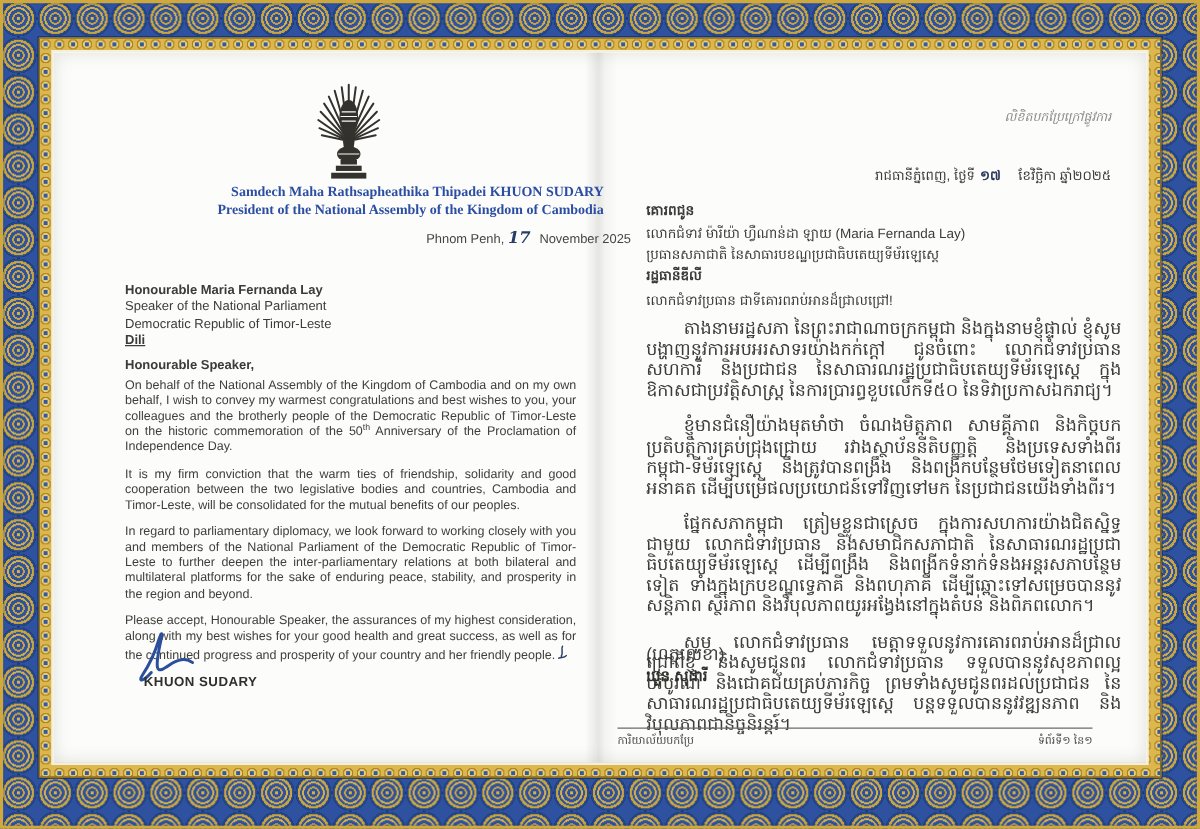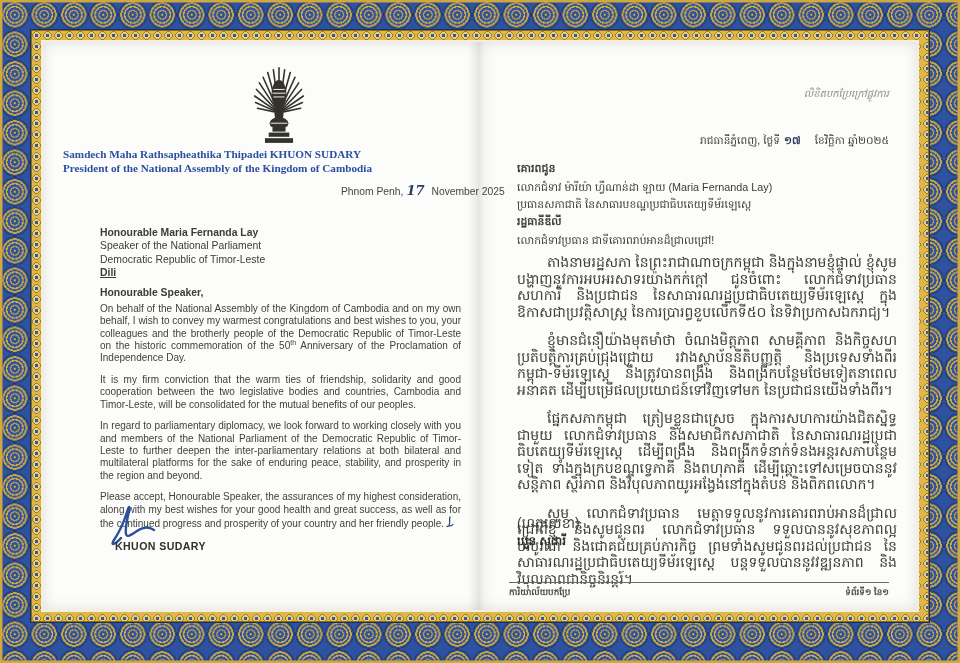--- a/index.html
+++ b/index.html
@@ -32,21 +32,21 @@
   }
   .paper{position:absolute;top:42px;left:43px;right:43px;bottom:53px;
     background:#fcfcfa;color:#3b3b38;
     box-shadow:inset 0 0 14px rgba(90,90,80,0.18), 0 0 0 2px #f4efdd;
   }
   .page-fold{position:absolute;top:0;bottom:0;left:425px;width:26px;
     background:linear-gradient(90deg,rgba(0,0,0,0) 0%,rgba(110,110,105,0.16) 42%,rgba(170,170,165,0.10) 62%,rgba(0,0,0,0) 100%);}
   .abs{position:absolute;}
   
   .emblem{left:206px;top:22px;width:60px;height:94px;}
-  .title-block{left:20px;top:105px;width:420px;text-align:left;
+  .title-block{left:20px;top:105px;width:420px;text-align:right;
     font-family:"Liberation Serif",serif;font-weight:bold;color:#2b4ea3;
     font-size:11.2px;line-height:14px;}
   .dateline-en{left:250px;top:141px;width:180px;font-size:10.3px;color:#454540;padding-left:48px;}
   .hand-day{font-family:"DejaVu Serif",serif;font-style:italic;font-weight:bold;
     font-size:13px;color:#273d66;margin:0 7px 0 3px;}
   .recipient-en{left:57px;top:184px;width:260px;font-size:10.4px;line-height:13.4px;color:#3b3b38;}
   .r-bold{font-weight:bold;}
   .r-underline{font-weight:bold;text-decoration:underline;}
   .salutation-en{left:57px;top:245px;font-size:10.4px;font-weight:bold;}
   .body-en{left:57px;top:261px;width:361px;font-size:10px;line-height:12.3px;
@@ -62,22 +62,22 @@
     font-style:italic;color:#8d8d88;font-size:10px;}
   .dateline-kh{left:474px;top:92px;width:372px;text-align:right;font-size:10.6px;}
   .hand-day-kh{font-weight:bold;color:#2e3a5c;margin:0 14px 0 4px;}
   .to-heading-kh{left:474px;top:119px;font-weight:bold;font-size:11px;}
   .recipient-kh{left:474px;top:137px;width:380px;font-size:10.8px;line-height:17px;}
   .salutation-kh{left:474px;top:191px;width:380px;font-size:10.8px;}
   .body-kh{left:474px;top:212px;width:380px;font-size:14px;line-height:16.5px;text-align:justify;}
   .body-kh p{margin:0 0 12px 0;text-indent:30px;}
   .sig-caption-kh{left:474px;top:472px;font-size:14px;}
   .sig-name-kh{left:474px;top:491px;font-size:12px;font-weight:bold;color:#2f2f2c;}
-  .footer-kh{left:466px;top:540px;width:380px;border-top:1px solid #6b6b66;
-    padding-top:3px;font-size:8.8px;color:#4a4a45;display:flex;justify-content:space-between;font-weight:bold;}
+  .footer-kh{left:451px;top:540px;width:380px;border-top:1px solid #6b6b66;
+    padding-top:3px;font-size:8.8px;color:#4a4a45;display:flex;justify-content:space-between;}
 </style>
 </head>
 <body>
 
 <div class="frame">
   <div class="gold-band"></div>
 
   <div class="paper">
     <div class="page-fold"></div>
 
@@ -165,21 +165,21 @@
     <div class="abs recipient-kh kh">
       <div>លោកជំទាវ ម៉ារីយ៉ា ហ្វឺណាន់ដា ឡាយ (Maria Fernanda Lay)</div>
       <div>ប្រធានសភាជាតិ នៃសាធារបខណ្ឋប្រជាធិបតេយ្យទីម័រឡេស្តេ</div>
       <div class="r-bold">រដ្ឋធានីឌីលី</div>
     </div>
 
     <div class="abs salutation-kh kh">លោកជំទាវប្រធាន ជាទីគោរពរាប់អានដ៏ជ្រាលជ្រៅ!</div>
 
     <div class="abs body-kh kh">
       <p>តាងនាមរដ្ឋសភា នៃព្រះរាជាណាចក្រកម្ពុជា និងក្នុងនាមខ្ញុំផ្ទាល់ ខ្ញុំសូមបង្ហាញនូវការអបអរសាទរយ៉ាងកក់ក្តៅ ជូនចំពោះ លោកជំទាវប្រធាន សហការី និងប្រជាជន នៃសាធារណរដ្ឋប្រជាធិបតេយ្យទីម័រឡេស្តេ ក្នុងឱកាសជាប្រវត្តិសាស្ត្រ នៃការប្រារព្ធខួបលើកទី៥០ នៃទិវាប្រកាសឯករាជ្យ។</p>
-      <p>ខ្ញុំមានជំនឿយ៉ាងមុតមាំថា ចំណងមិត្តភាព សាមគ្គីភាព និងកិច្ចសហប្រតិបត្តិការគ្រប់ជ្រុងជ្រោយ រវាងស្ថាប័ននីតិបញ្ញត្តិ និងប្រទេសទាំងពីរ កម្ពុជា-ទីម័រឡេស្តេ នឹងត្រូវបានពង្រឹង និងពង្រីកបន្ថែមថែមទៀតនាពេលអនាគត ដើម្បីបម្រើផលប្រយោជន៍ទៅវិញទៅមក នៃប្រជាជនយើងទាំងពីរ។</p>
+      <p>ខ្ញុំមានជំនឿយ៉ាងមុតមាំថា ចំណងមិត្តភាព សាមគ្គីភាព និងកិច្តបកប្រតិបត្តិការគ្រប់ជ្រុងជ្រោយ រវាងស្ថាប័ននីតិបញ្ញត្តិ និងប្រទេសទាំងពីរ កម្ពុជា-ទីម័រឡេស្តេ នឹងត្រូវបានពង្រឹង និងពង្រីកបន្ថែមថែមទៀតនាពេលអនាគត ដើម្បីបម្រើផលប្រយោជន៍ទៅវិញទៅមក នៃប្រជាជនយើងទាំងពីរ។</p>
       <p>ផ្នែកសភាកម្ពុជា ត្រៀមខ្លួនជាស្រេច ក្នុងការសហការយ៉ាងជិតស្និទ្ធជាមួយ លោកជំទាវប្រធាន និងសមាជិកសភាជាតិ នៃសាធារណរដ្ឋប្រជាធិបតេយ្យទីម័រឡេស្តេ ដើម្បីពង្រឹង និងពង្រីកទំនាក់ទំនងអន្តរសភាបន្ថែមទៀត ទាំងក្នុងក្របខណ្ឌទ្វេភាគី និងពហុភាគី ដើម្បីឆ្ពោះទៅសម្រេចបាននូវសន្តិភាព ស្ថិរភាព និងវិបុលភាពយូរអង្វែងនៅក្នុងតំបន់ និងពិភពលោក។</p>
       <p>សូម លោកជំទាវប្រធាន មេត្តាទទួលនូវការគោរពរាប់អានដ៏ជ្រាលជ្រៅពីខ្ញុំ និងសូមជូនពរ លោកជំទាវប្រធាន ទទួលបាននូវសុខភាពល្អបរិបូរណ៍ និងជោគជ័យគ្រប់ភារកិច្ច ព្រមទាំងសូមជូនពរដល់ប្រជាជន នៃសាធារណរដ្ឋប្រជាធិបតេយ្យទីម័រឡេស្តេ បន្តទទួលបាននូវវឌ្ឍនភាព និងវិបុលភាពជានិច្ចនិរន្តរ៍។</p>
     </div>
 
     <div class="abs sig-caption-kh kh">(ហត្ថលេខា)</div>
     <div class="abs sig-name-kh kh">ឃួន សុដារី</div>
 
     <div class="abs footer-kh">
       <span>ការិយាល័យបកប្រែ</span>
       <span>ទំព័រទី១ នៃ១</span>

